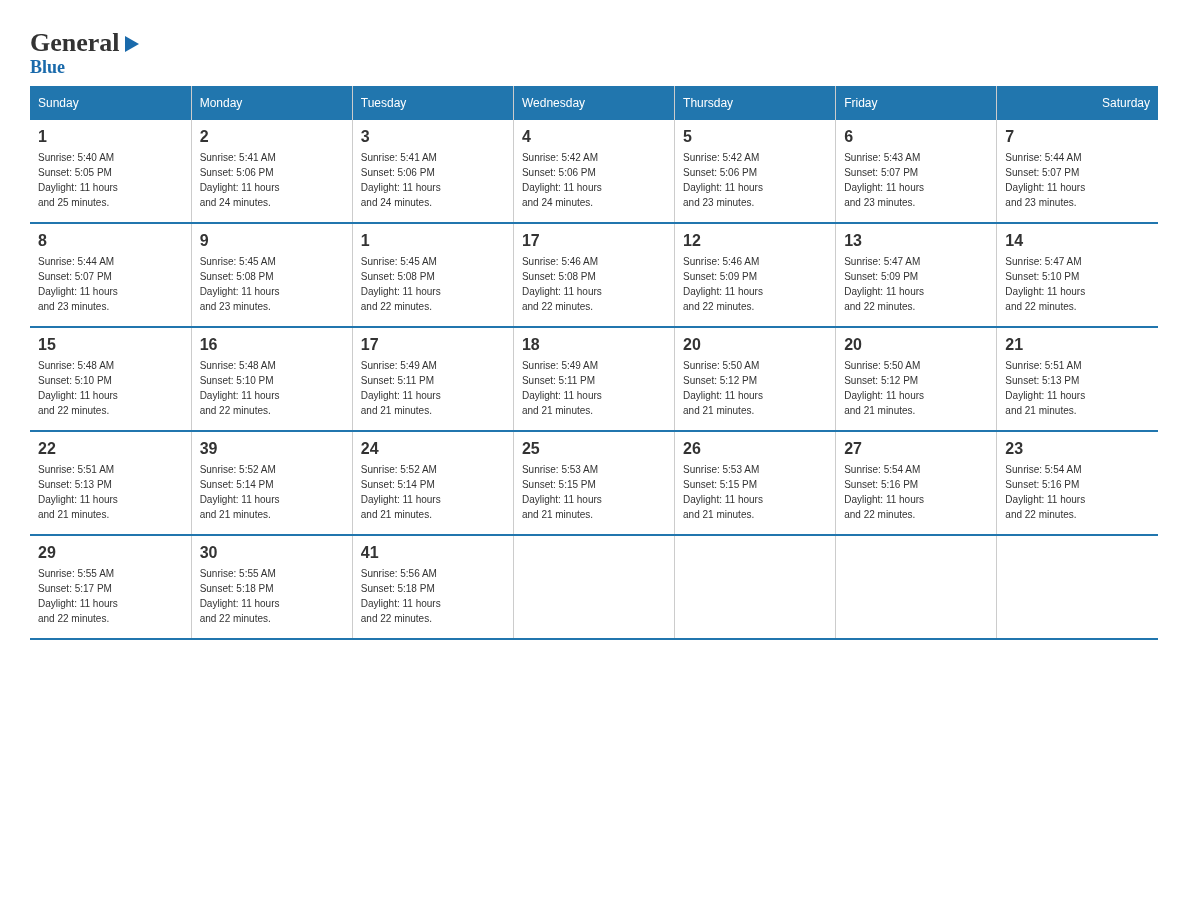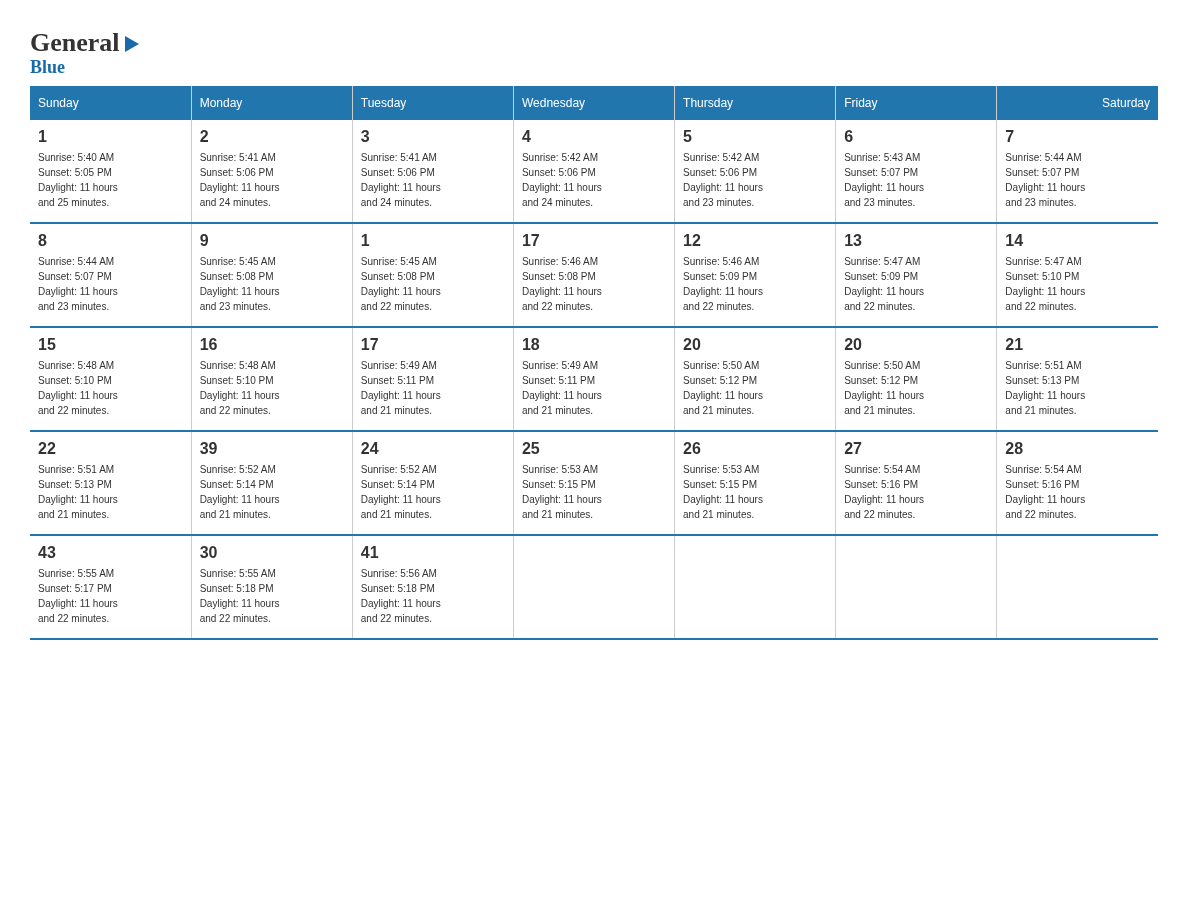--- a/index.html
+++ b/index.html
@@ -378,32 +378,32 @@
         <td>
         <span class="day-number">27</span>
         <div class="day-info">
           Sunrise: 5:54 AM<br>
           Sunset: 5:16 PM<br>
           Daylight: 11 hours<br>
           and 22 minutes.
         </div>
       </td>
         <td>
-        <span class="day-number">28</span>
+        <span class="day-number">23</span>
         <div class="day-info">
           Sunrise: 5:54 AM<br>
           Sunset: 5:16 PM<br>
           Daylight: 11 hours<br>
           and 22 minutes.
         </div>
       </td>
       </tr>
       <tr>
         <td>
-        <span class="day-number">43</span>
+        <span class="day-number">29</span>
         <div class="day-info">
           Sunrise: 5:55 AM<br>
           Sunset: 5:17 PM<br>
           Daylight: 11 hours<br>
           and 22 minutes.
         </div>
       </td>
         <td>
         <span class="day-number">30</span>
         <div class="day-info">

